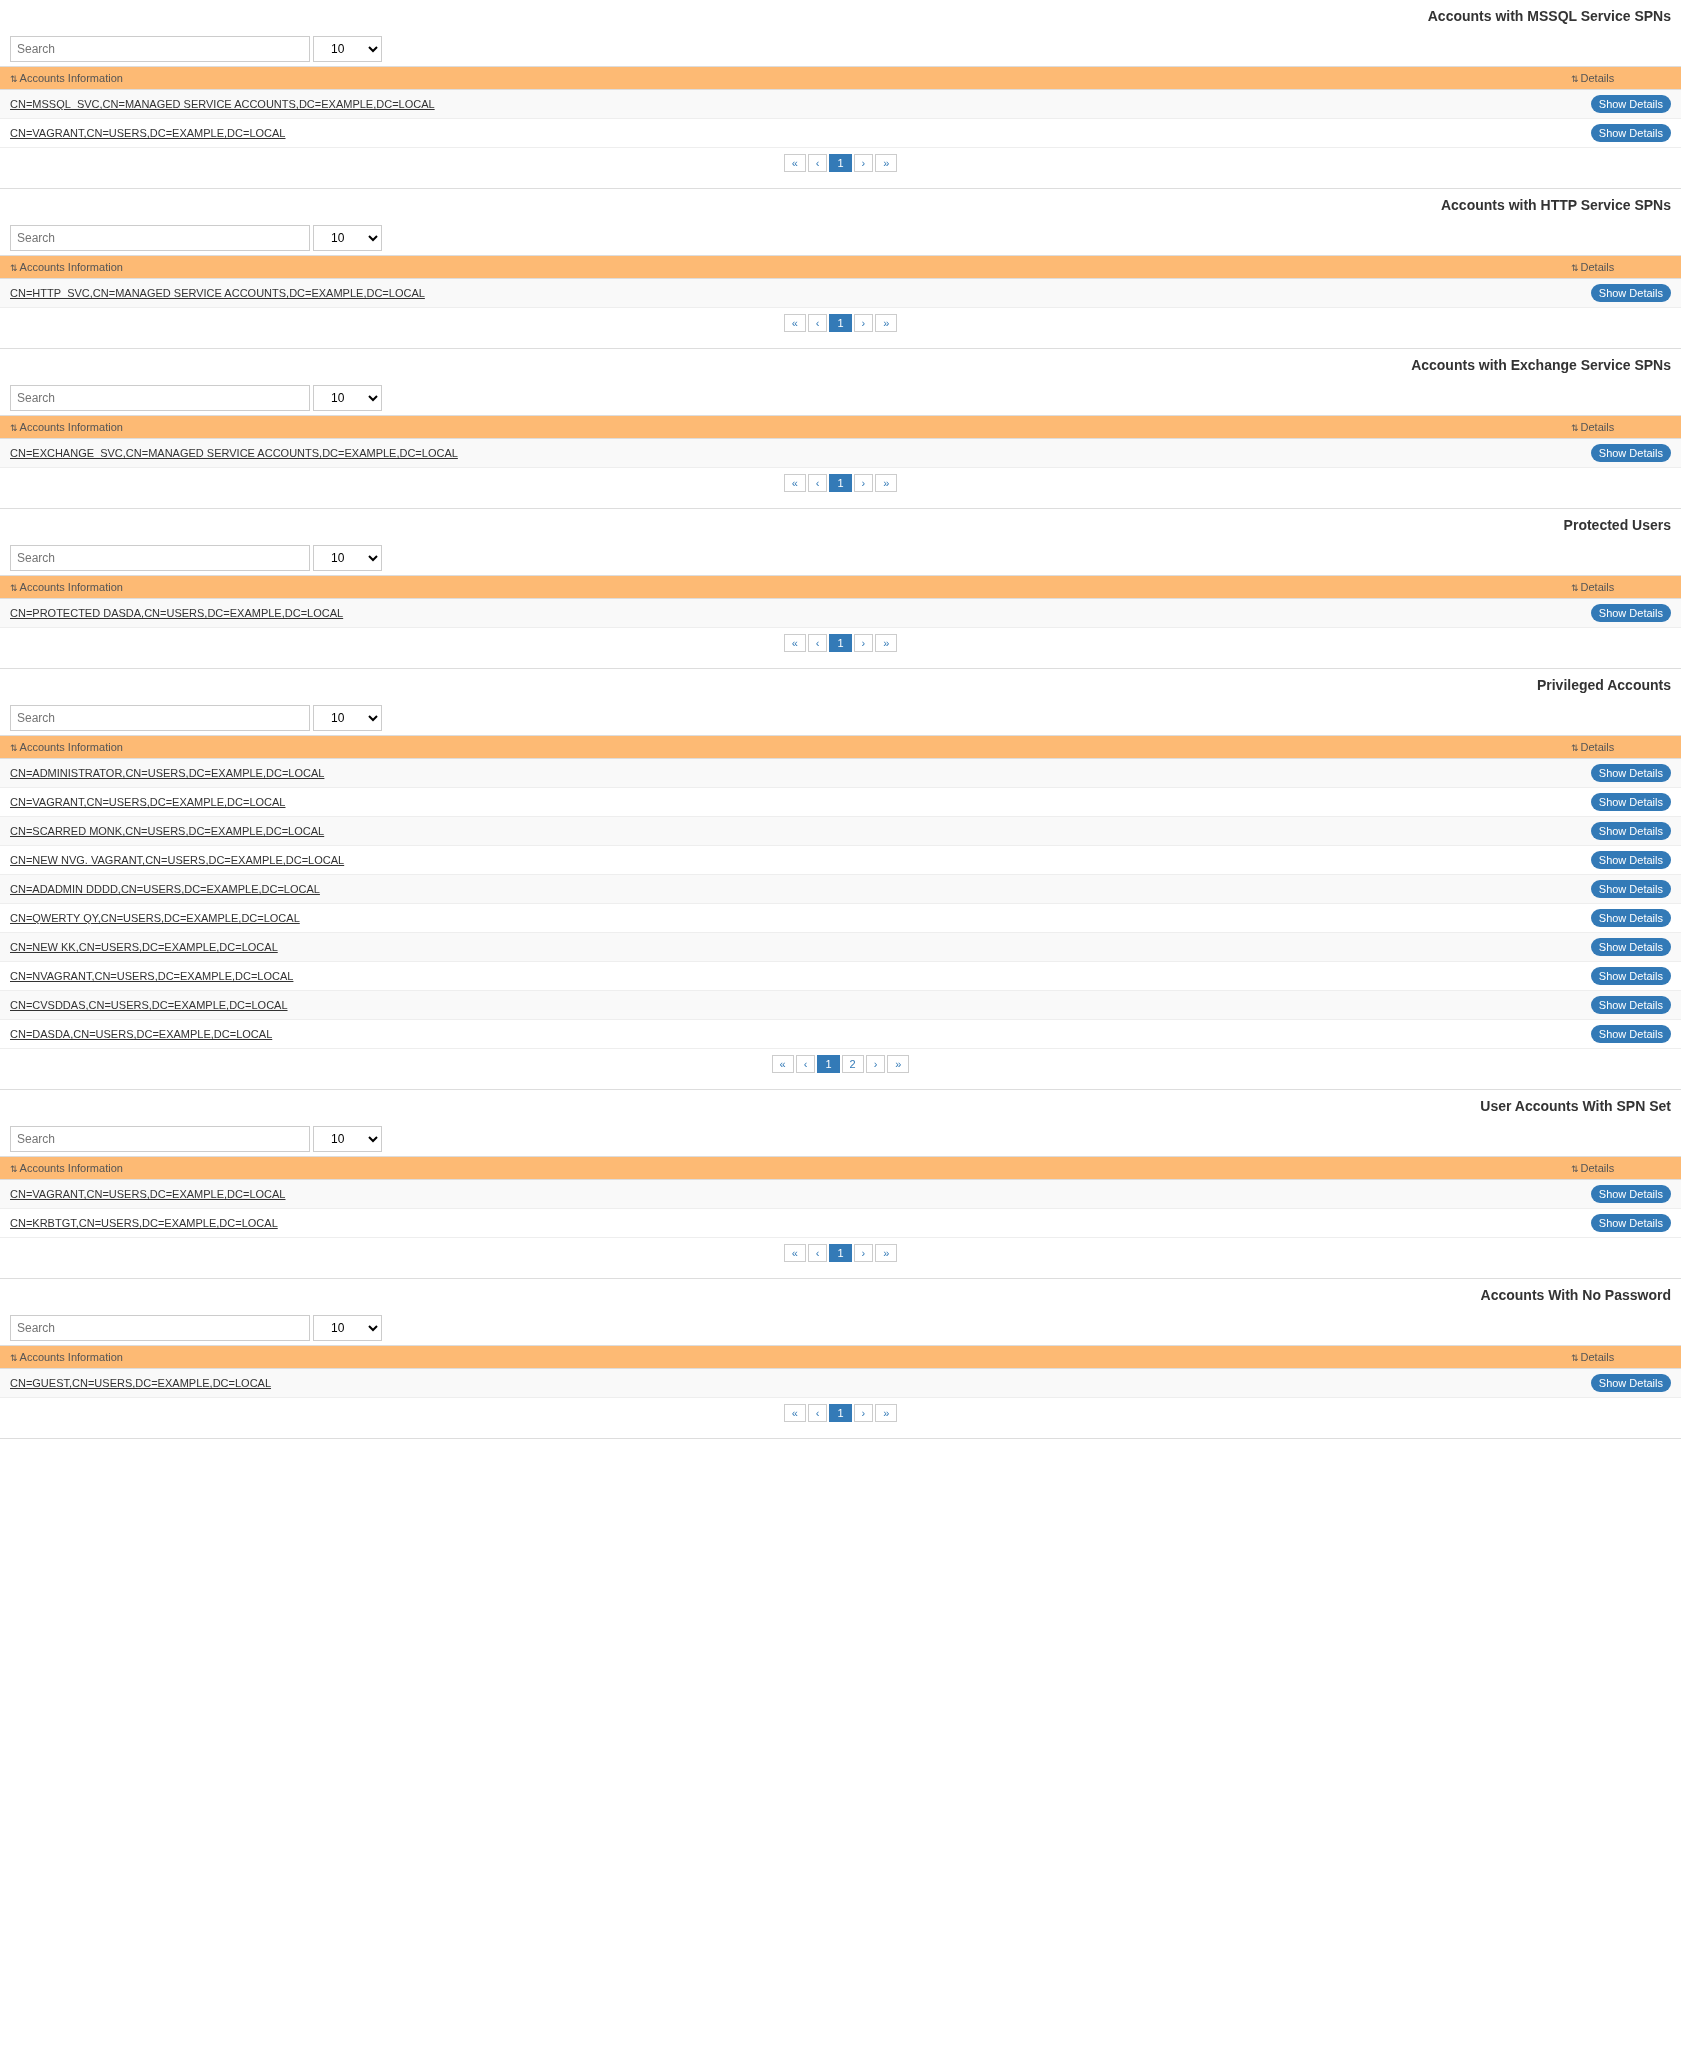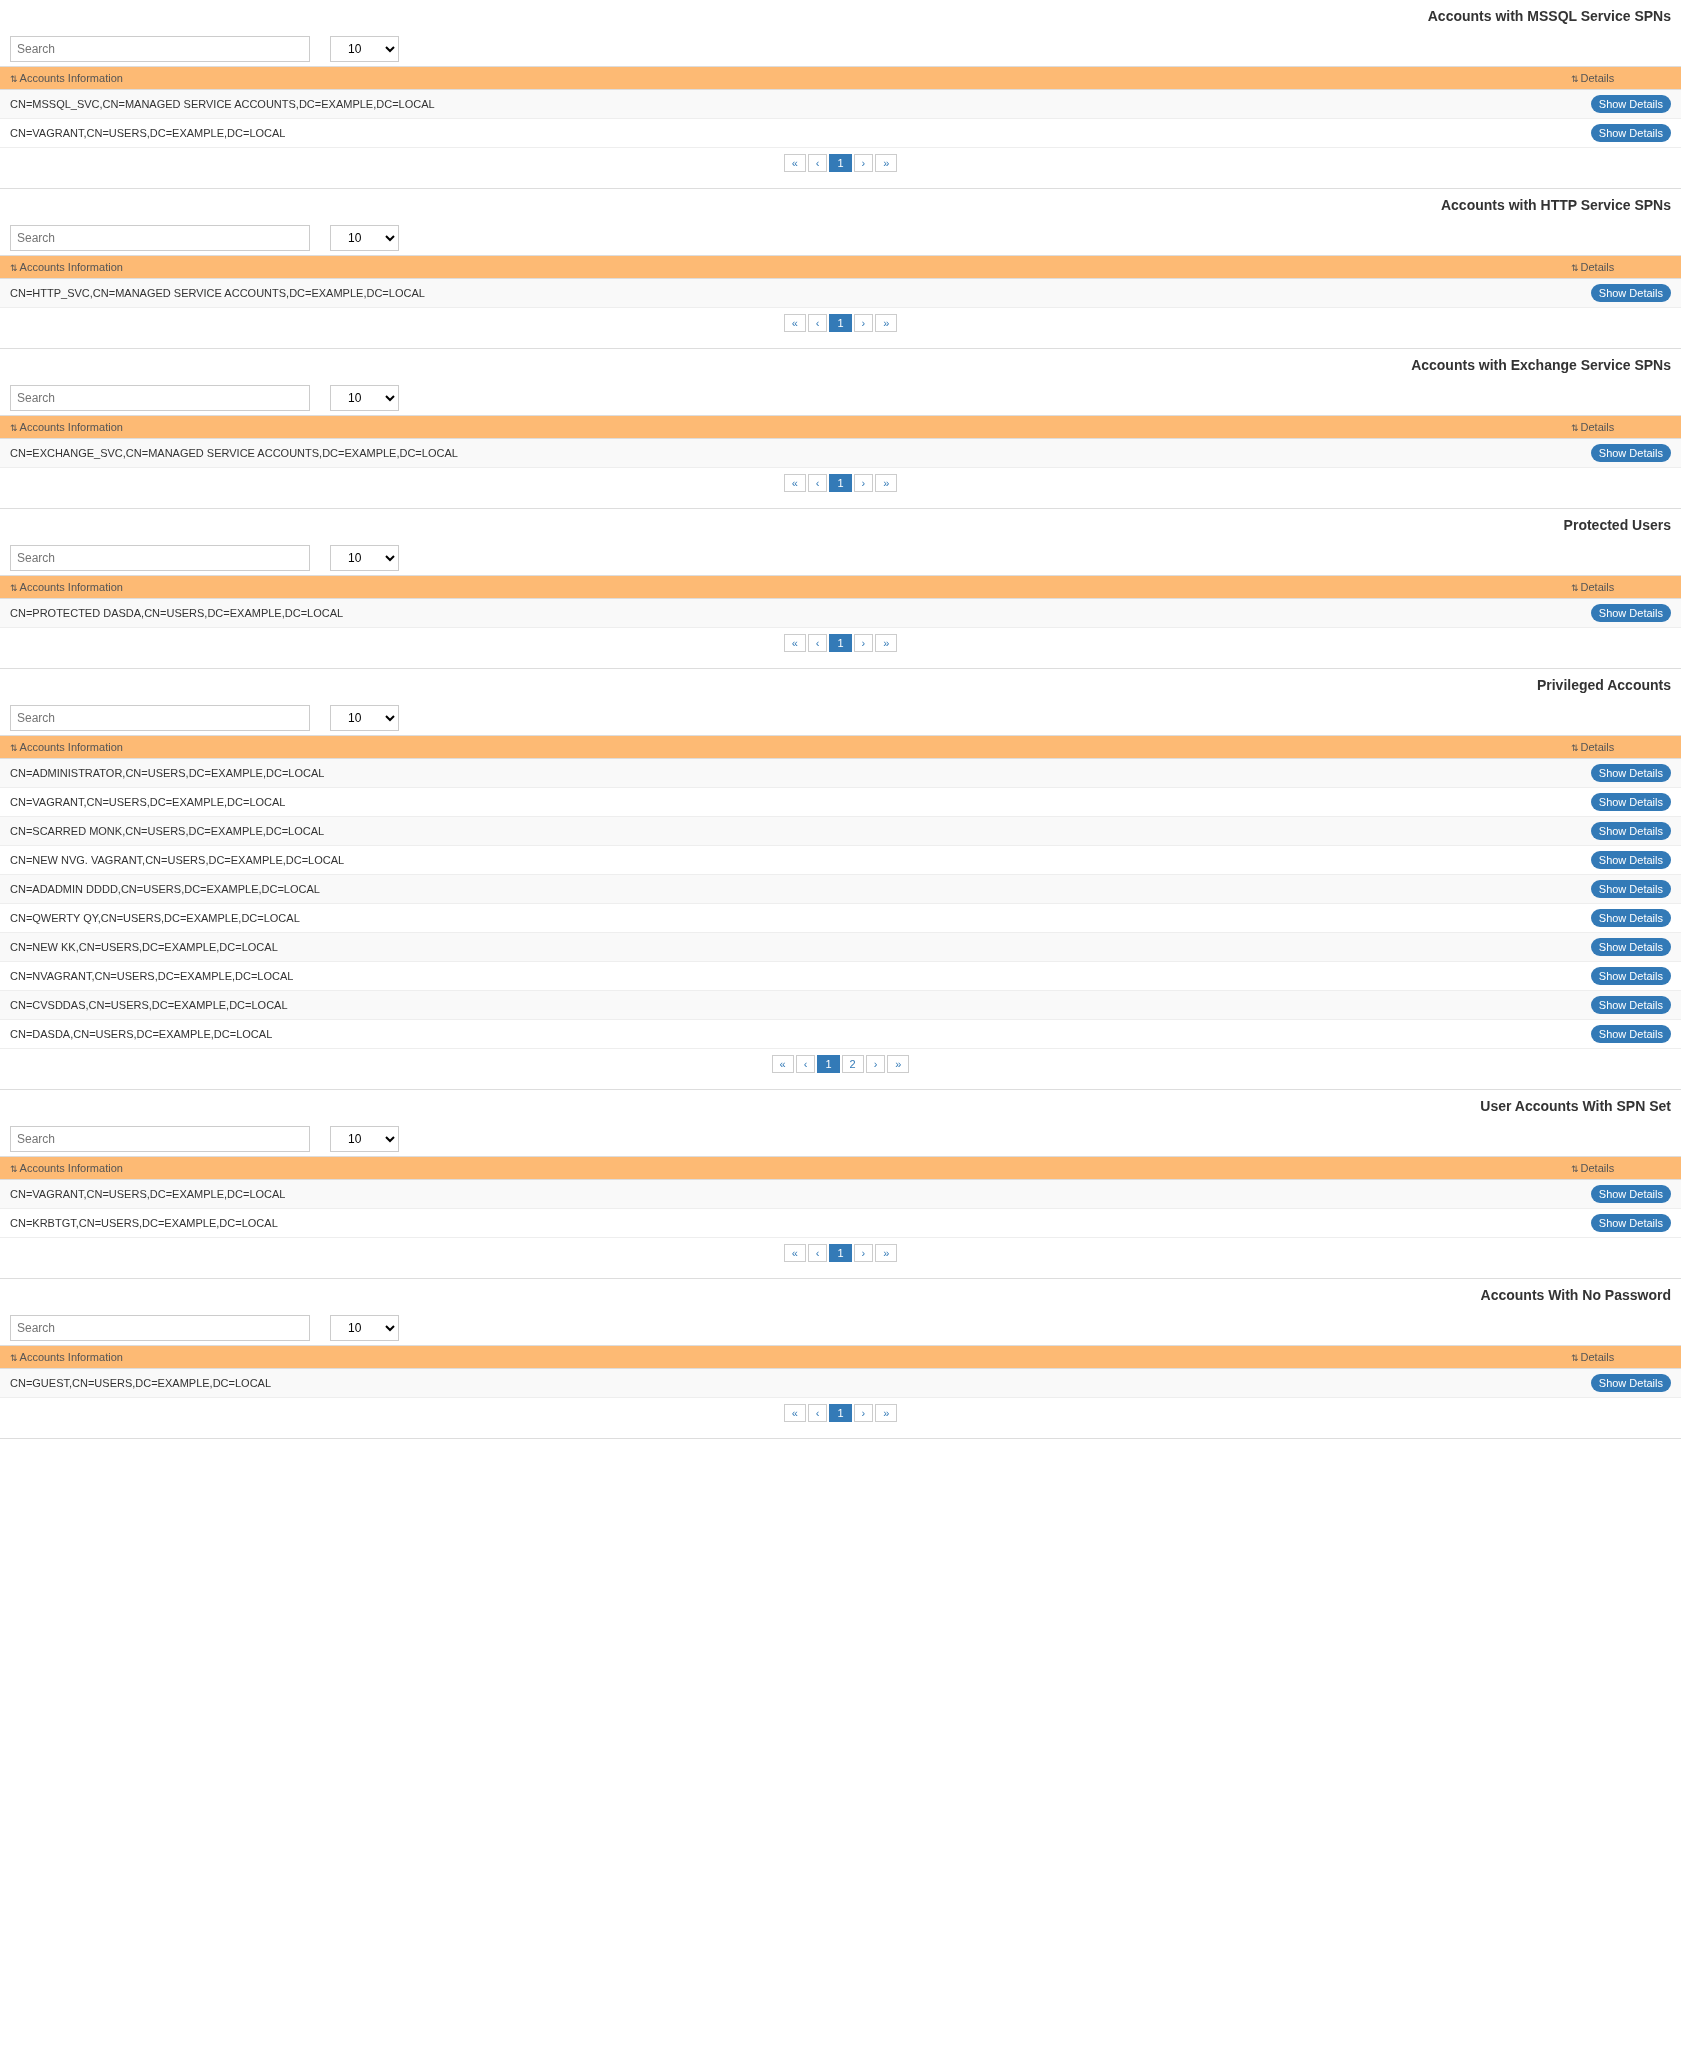--- a/index.html
+++ b/index.html
@@ -1,36 +1,36 @@
 <!DOCTYPE html>
 <html><head>
   <meta charset="utf-8">
   <style>
     * { box-sizing: border-box; margin: 0; padding: 0; }
     body { font-family: Arial, sans-serif; font-size: 12px; color: #333; background: #fff; }
     
     .section { margin-bottom: 0; border-bottom: 1px solid #ddd; padding-bottom: 10px; }
     .section-title { font-size: 14px; font-weight: bold; padding: 8px 10px; background: #fff; text-align: right; }
     
-    .controls { display: flex; align-items: center; padding: 4px 10px; gap: 20px; }
+    .controls { display: flex; align-items: center; padding: 4px 10px; gap: 3px; }
     .search-input {
       width: 300px; height: 26px; border: 1px solid #ccc; padding: 2px 6px;
       font-size: 12px; color: #999;
     }
     .page-size-select {
       height: 26px; border: 1px solid #ccc; padding: 2px 13px; font-size: 12px;
       background: #fff; cursor: pointer;
     }
     
     .table { width: 100%; border-collapse: collapse; }
     .table th {
       background: #fdba74; border-top: 1px solid #ddd; border-bottom: 1px solid #ddd;
       padding: 5px 10px; text-align: left; font-size: 11px; color: #555; font-weight: normal;
     }
-    .table td { padding: 5px 10px; border-bottom: 1px solid #eee; font-size: 11px; }
+    .table td { padding: 5px 10px; border-bottom: 1px solid #eee; font-size: 11px; text-decoration: underline; }
     .table tr:nth-child(odd) td { background: #f9f9f9; }
     .table tr:nth-child(even) td { background: #fff; }
     
     .show-details-btn {
       background: #337ab7; color: #fff; border: none; padding: 3px 8px;
       font-size: 11px; cursor: pointer; border-radius: 9px;
     }
     
     .pagination { display: flex; align-items: center; gap: 2px; padding: 6px 10px; justify-content: center; }
     .page-btn {

